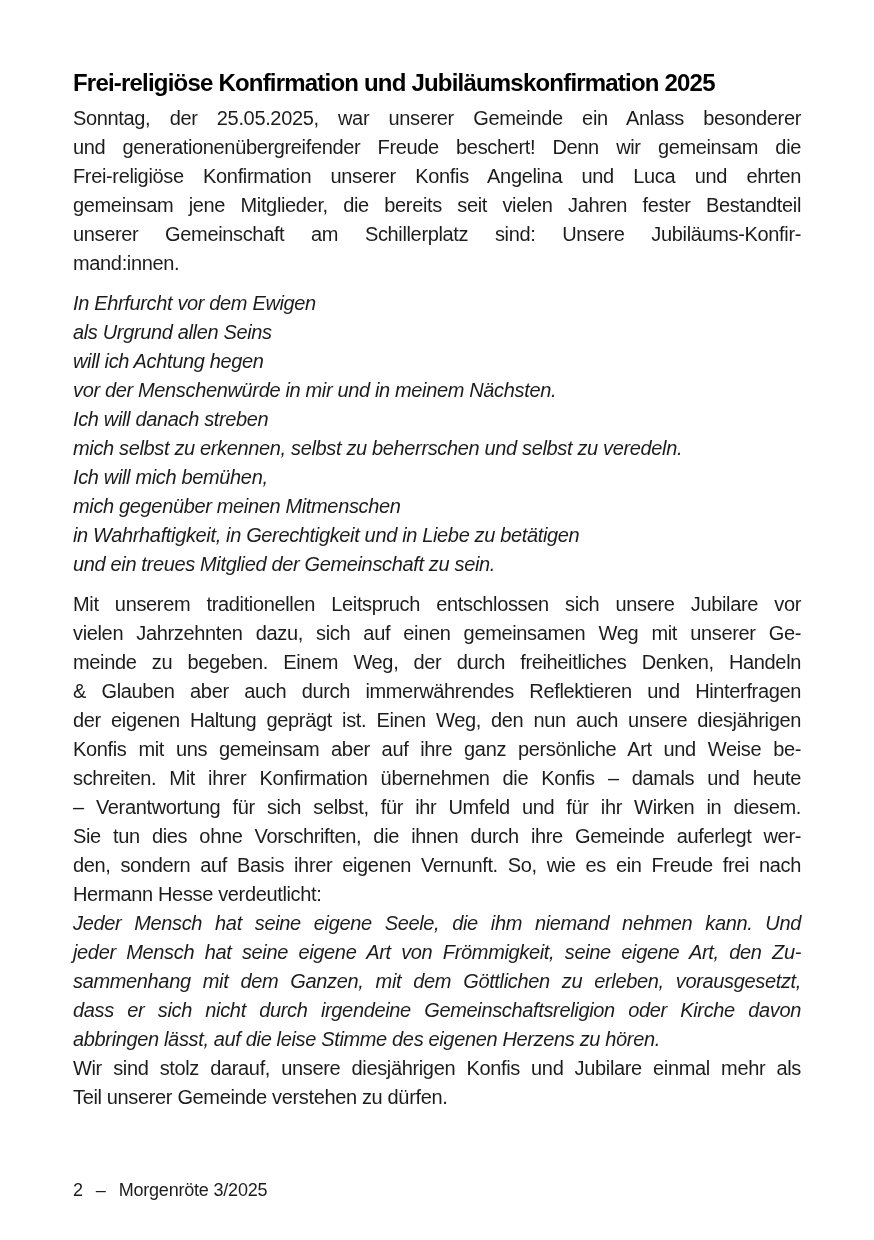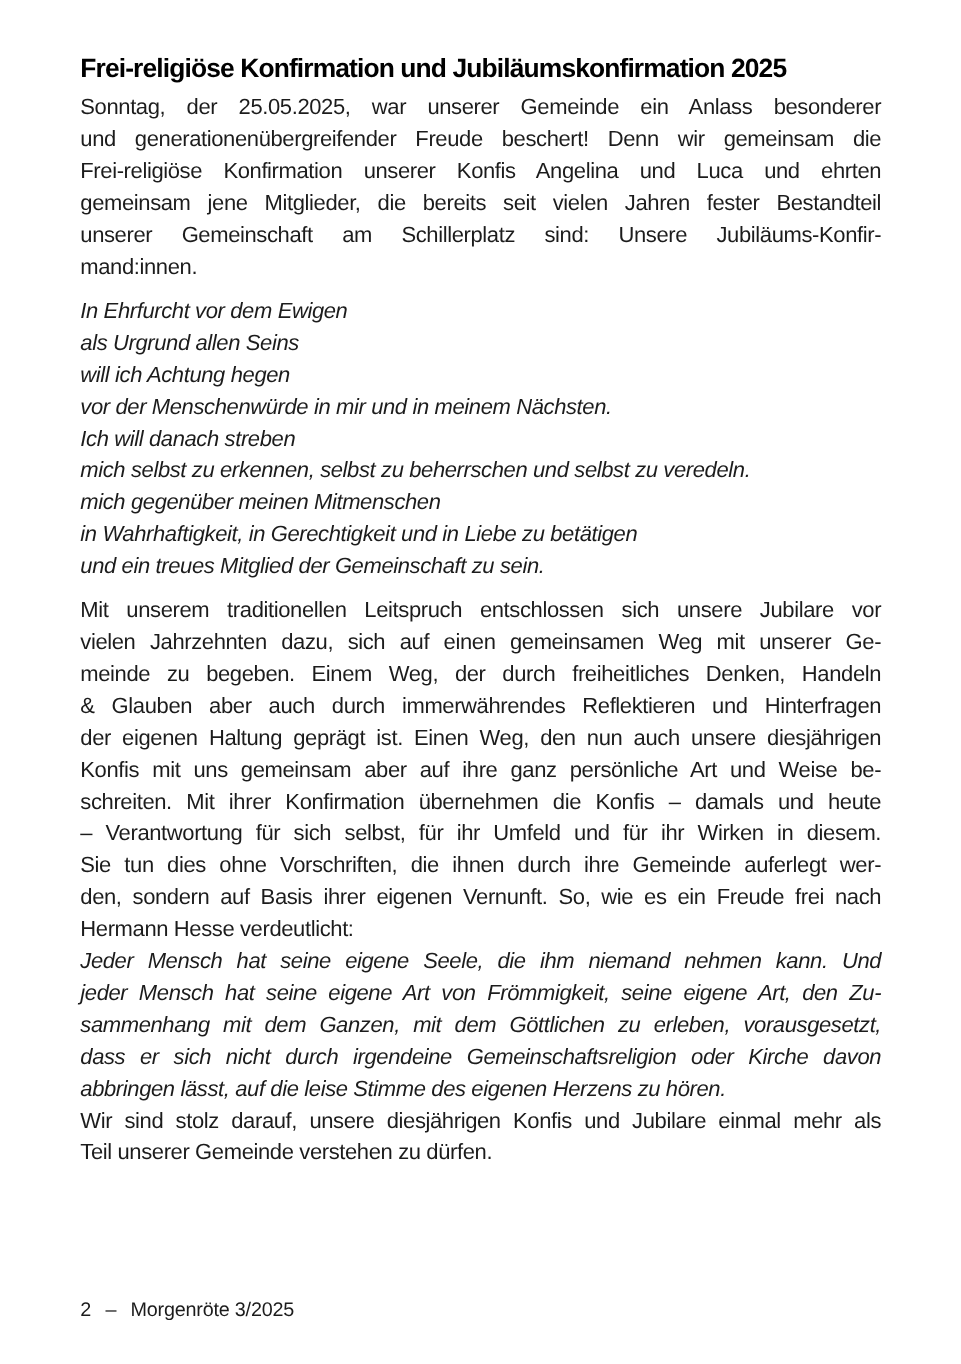--- a/index.html
+++ b/index.html
@@ -6,21 +6,21 @@
       margin: 0;
       padding: 0;
       background: #ffffff;
     }
     .page {
       position: relative;
       box-sizing: border-box;
       width: 874px;
       height: 1240px;
       background: #ffffff;
-      padding: 48px 73px 0 73px;
+      padding: 68px 73px 0 73px;
       font-family: "Liberation Sans", sans-serif;
       color: #1c1c1c;
       overflow: hidden;
     }
     .article-title {
       margin: 0 0 6px 0;
       font-size: 24px;
       line-height: 30px;
       font-weight: 700;
       letter-spacing: -0.8px;
@@ -75,20 +75,21 @@
       <div class="line">mand:innen.</div>
     </div>
 
   <div class="block italic gap">
       <div class="line">In Ehrfurcht vor dem Ewigen</div>
       <div class="line">als Urgrund allen Seins</div>
       <div class="line">will ich Achtung hegen</div>
       <div class="line">vor der Menschenwürde in mir und in meinem Nächsten.</div>
       <div class="line">Ich will danach streben</div>
       <div class="line">mich selbst zu erkennen, selbst zu beherrschen und selbst zu veredeln.</div>
+      <div class="line">Ich will mich bemühen,</div>
       <div class="line">mich gegenüber meinen Mitmenschen</div>
       <div class="line">in Wahrhaftigkeit, in Gerechtigkeit und in Liebe zu betätigen</div>
       <div class="line">und ein treues Mitglied der Gemeinschaft zu sein.</div>
     </div>
 
   <div class="block gap">
       <div class="line just">Mit unserem traditionellen Leitspruch entschlossen sich unsere Jubilare vor</div>
       <div class="line just">vielen Jahrzehnten dazu, sich auf einen gemeinsamen Weg mit unserer Ge-</div>
       <div class="line just">meinde zu begeben. Einem Weg, der durch freiheitliches Denken, Handeln</div>
       <div class="line just">&amp; Glauben aber auch durch immerwährendes Reflektieren und Hinterfragen</div>

